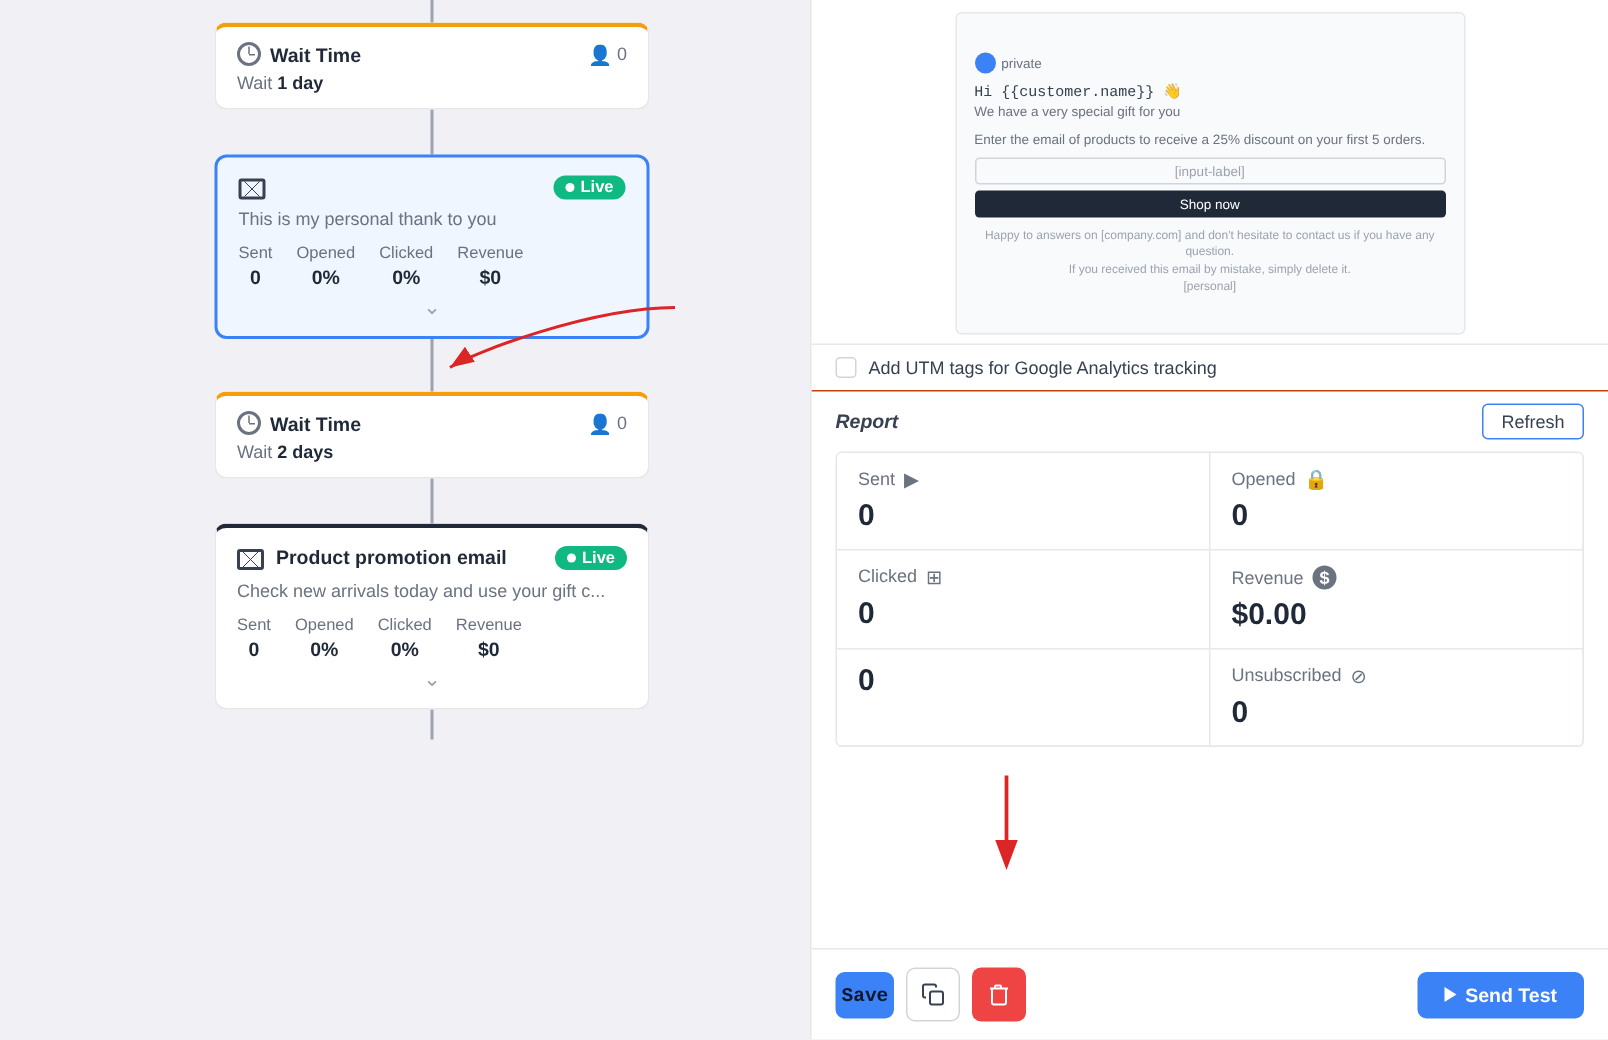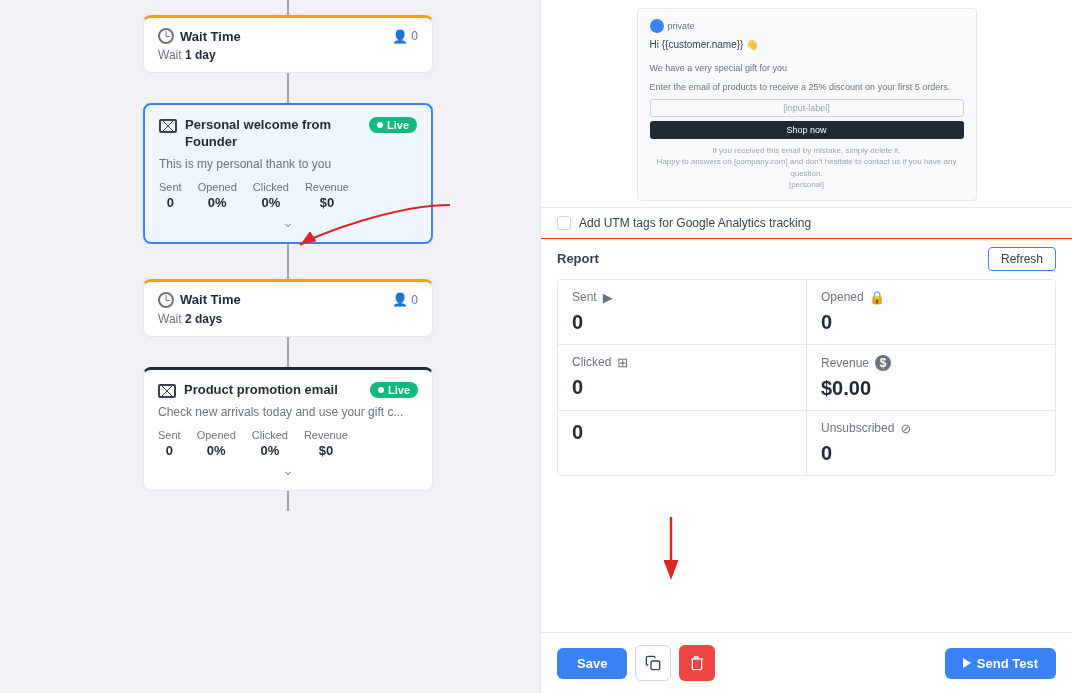--- a/index.html
+++ b/index.html
@@ -240,41 +240,42 @@
       padding: 8px 16px 6px;
       border-bottom: 1px solid #e5e7eb;
       display: flex;
       justify-content: center;
     }
     .preview-card {
       width: 340px;
       background: #f9fafb;
       border: 1px solid #e5e7eb;
       border-radius: 4px;
-      padding: 10px 12px;
+      padding: 26px 12px;
       font-size: 10px;
       color: #374151;
     }
     .preview-from {
       display: flex;
       align-items: center;
       gap: 4px;
       color: #6b7280;
       font-size: 9px;
       margin-bottom: 6px;
     }
     .preview-avatar {
       width: 14px;
       height: 14px;
       background: #3b82f6;
       border-radius: 50%;
     }
     .preview-greeting {
       font-size: 10px;
-      margin-bottom: 12px;
+      margin-bottom: 0;
+      font-family: Liberation Mono, monospace;
     }
     .preview-body-text {
       font-size: 9px;
       color: #6b7280;
       margin-bottom: 6px;
       line-height: 1.4;
     }
     .preview-input-box {
       border: 1px solid #d1d5db;
       border-radius: 3px;
@@ -325,20 +326,21 @@
     .report-header {
       display: flex;
       align-items: center;
       justify-content: space-between;
       padding: 8px 16px 8px;
     }
     .report-title {
       font-size: 13px;
       font-weight: 600;
       color: #374151;
+      font-style: italic;
     }
     .refresh-btn {
       border: 1px solid #3b82f6;
       background: #fff;
       border-radius: 4px;
       padding: 4px 12px;
       font-size: 12px;
       cursor: pointer;
       color: #374151;
     }
@@ -384,27 +386,28 @@
       align-items: center;
       justify-content: space-between;
     }
     .toolbar-left {
       display: flex;
       gap: 8px;
       align-items: center;
     }
     .btn-save {
       background: #3b82f6;
-      color: #ffffff;
+      color: #0f172a;
       border: none;
       border-radius: 6px;
-      padding: 8px 20px;
+      padding: 8px 4px;
       font-size: 13px;
       font-weight: 600;
       cursor: pointer;
+      font-family: Liberation Mono, monospace;
     }
     .btn-icon {
       width: 36px;
       height: 36px;
       border: 1px solid #d1d5db;
       border-radius: 6px;
       background: #fff;
       display: flex;
       align-items: center;
       justify-content: center;
@@ -469,21 +472,20 @@
         Wait <strong>1 day</strong>
       </div>
     </div>
 
     <div class="connector"></div>
 
     <div class="email-block">
       <div class="email-block-header">
         <div class="email-block-title-row">
           <div class="email-icon"></div>
-          <div class="email-block-name">Personal welcome from Founder</div>
         </div>
         <div class="live-badge">
           <div class="live-dot"></div>
           <span>Live</span>
         </div>
       </div>
       <div class="email-desc">This is my personal thank to you</div>
       <div class="email-stats">
         <div class="stat-item">
           <div class="stat-label">Sent</div>
@@ -579,22 +581,22 @@
       <div class="preview-from">
         <div class="preview-avatar"></div>
         <span>private</span>
       </div>
       <div class="preview-greeting">Hi {{customer.name}} 👋</div>
       <div class="preview-body-text">We have a very special gift for you</div>
       <div class="preview-body-text">Enter the email of products to receive a 25% discount on your first 5 orders.</div>
       <div class="preview-input-box">[input-label]</div>
       <div class="preview-btn">Shop now</div>
       <div class="preview-footer">
+        <div>Happy to answers on [company.com] and don't hesitate to contact us if you have any question.</div>
         <div>If you received this email by mistake, simply delete it.</div>
-        <div>Happy to answers on [company.com] and don't hesitate to contact us if you have any question.</div>
         <div>[personal]</div>
       </div>
     </div>
   </div>
 
   <div class="utm-row">
     <div class="utm-checkbox"></div>
     <label class="utm-label">Add UTM tags for Google Analytics tracking</label>
   </div>
 

